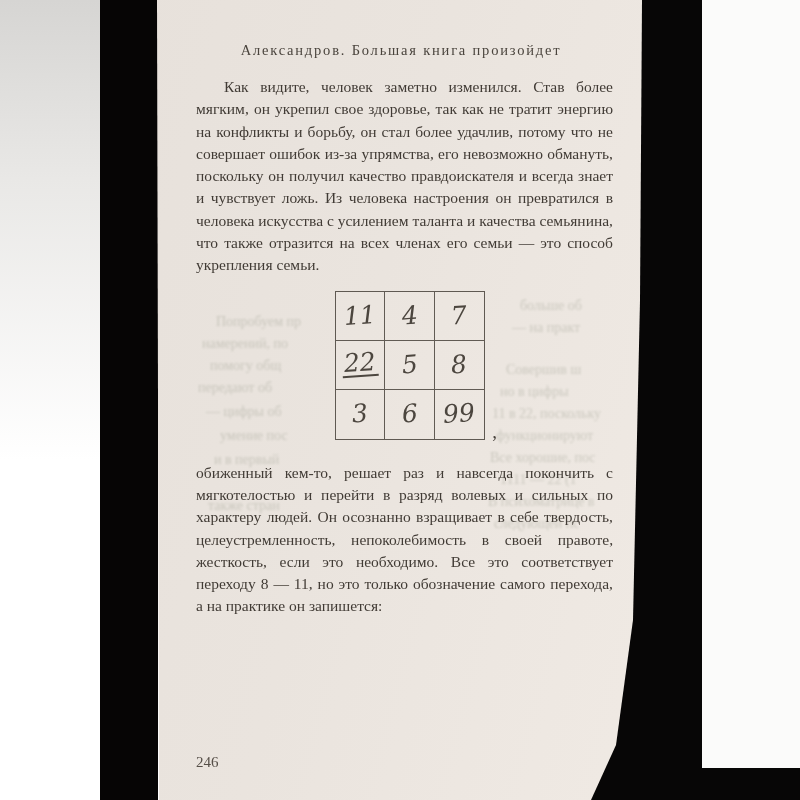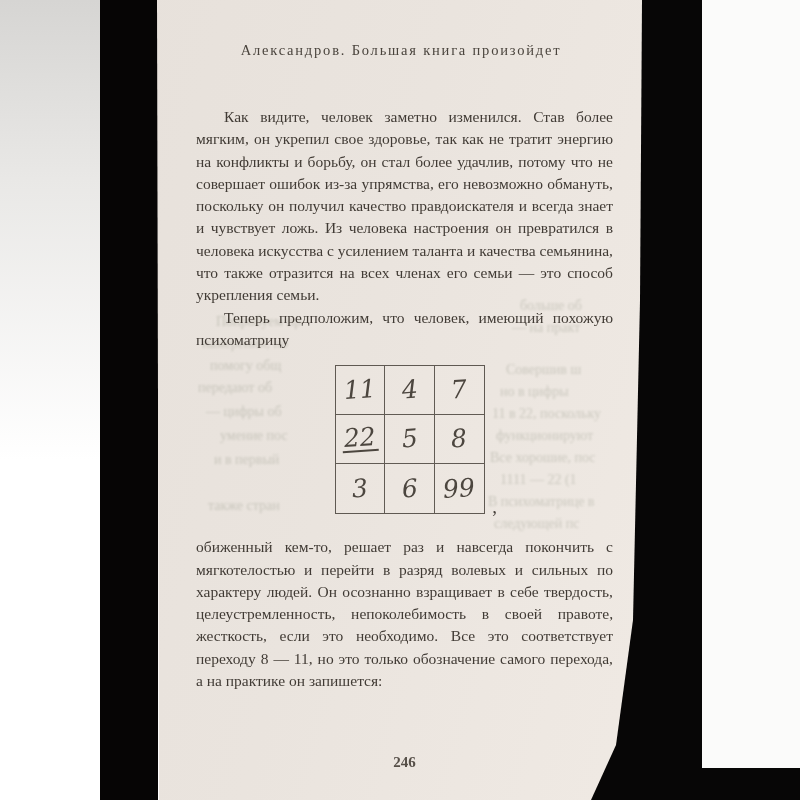--- a/index.html
+++ b/index.html
@@ -33,21 +33,20 @@
   
   .running-header {
     left:196px; top:42px; width:410px;
     text-align:center; font-size:14.5px; letter-spacing:1.8px;
     color:#4a443d;
   }
   .text-column {
     left:196px; top:76px; width:417px;
     font-size:15.5px; line-height:22.3px; color:#413b35;
     text-align:justify;
-    margin-top:30px;
   }
   .text-column p.indent { text-indent:28px; }
   .matrix-wrap {
     position:relative;
     width:150px; margin:14px 0 22px 139px;
   }
   .matrix {
     display:grid; grid-template-columns:repeat(3,1fr);
     border:1.7px solid #5f5952; background:rgba(255,255,255,0.06);
   }
@@ -59,22 +58,22 @@
   }
   .matrix .cell:nth-child(3n) { border-right:none; }
   .matrix .cell:nth-child(n+7) { border-bottom:none; }
   .cell .hand { display:inline-block; transform:rotate(-4deg); }
   .cell .underlined { border-bottom:2px solid #4c463f; padding:0 2px 1px; }
   .matrix-comma {
     position:absolute; right:-12px; bottom:-4px;
     font-size:19px; color:#453f39; font-family:"Liberation Serif", serif;
   }
   .page-number {
-    left:196px; top:754px; width:417px; text-align:center;
-    font-size:15px; color:#564f48;font-weight:bold;
+    left:196px; top:754px; width:417px; 
+    font-size:15px; color:#564f48;
   }
 
   
   .bleed {
     position:absolute; font-size:14px; color:#7d8270;
     opacity:0.30; filter:blur(1.1px); white-space:nowrap;
     font-family:"Liberation Serif", serif;
   }
 </style>
 </head>
@@ -104,21 +103,20 @@
 <span class="bleed" style="left:496px; top:428px;">функционируют</span>
 <span class="bleed" style="left:490px; top:450px;">Все хорошие, пос</span>
 <span class="bleed" style="left:500px; top:472px;">1111 — 22 (1</span>
 <span class="bleed" style="left:488px; top:494px;">В психоматрице в</span>
 <span class="bleed" style="left:494px; top:516px;">следующей пс</span>
 
 <div class="abs running-header">Александров. Большая книга произойдет</div>
 
 <div class="abs text-column">
   <p class="indent">Как видите, человек заметно изменился. Став более мягким, он укрепил свое здоровье, так как не тратит энергию на конфликты и борьбу, он стал более удачлив, потому что не совершает ошибок из-за упрямства, его невозможно обмануть, поскольку он получил качество правдоискателя и всегда знает и чувствует ложь. Из человека настроения он превратился в человека искусства с усилением таланта и качества семьянина, что также отразится на всех членах его семьи — это способ укрепления семьи.</p>
-  <p class="indent">Теперь предположим, что человек, имеющий похожую психоматрицу</p>
 
   <div class="matrix-wrap">
     <div class="matrix">
       <div class="cell">
           <span class="hand">11</span>
         </div>
       <div class="cell">
           <span class="hand">4</span>
         </div>
       <div class="cell">

